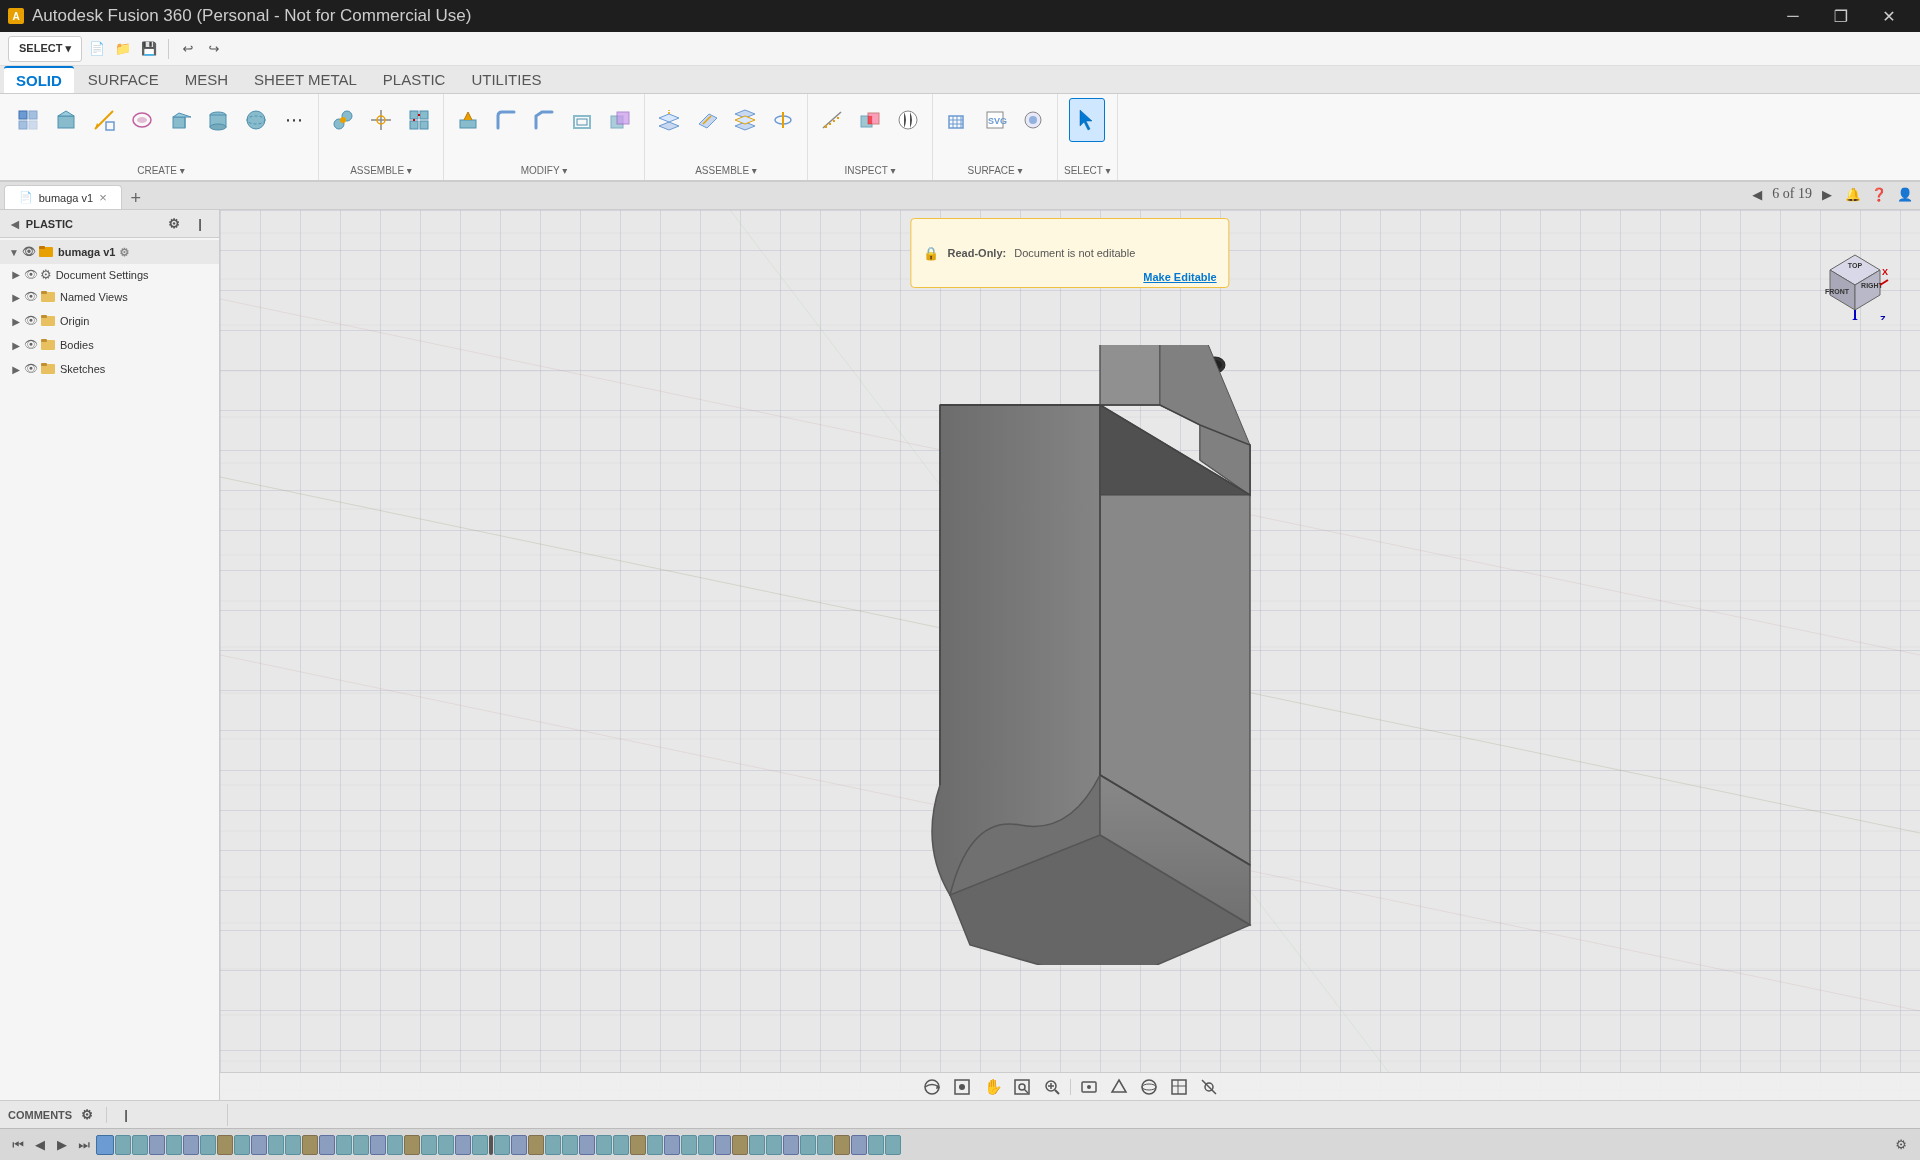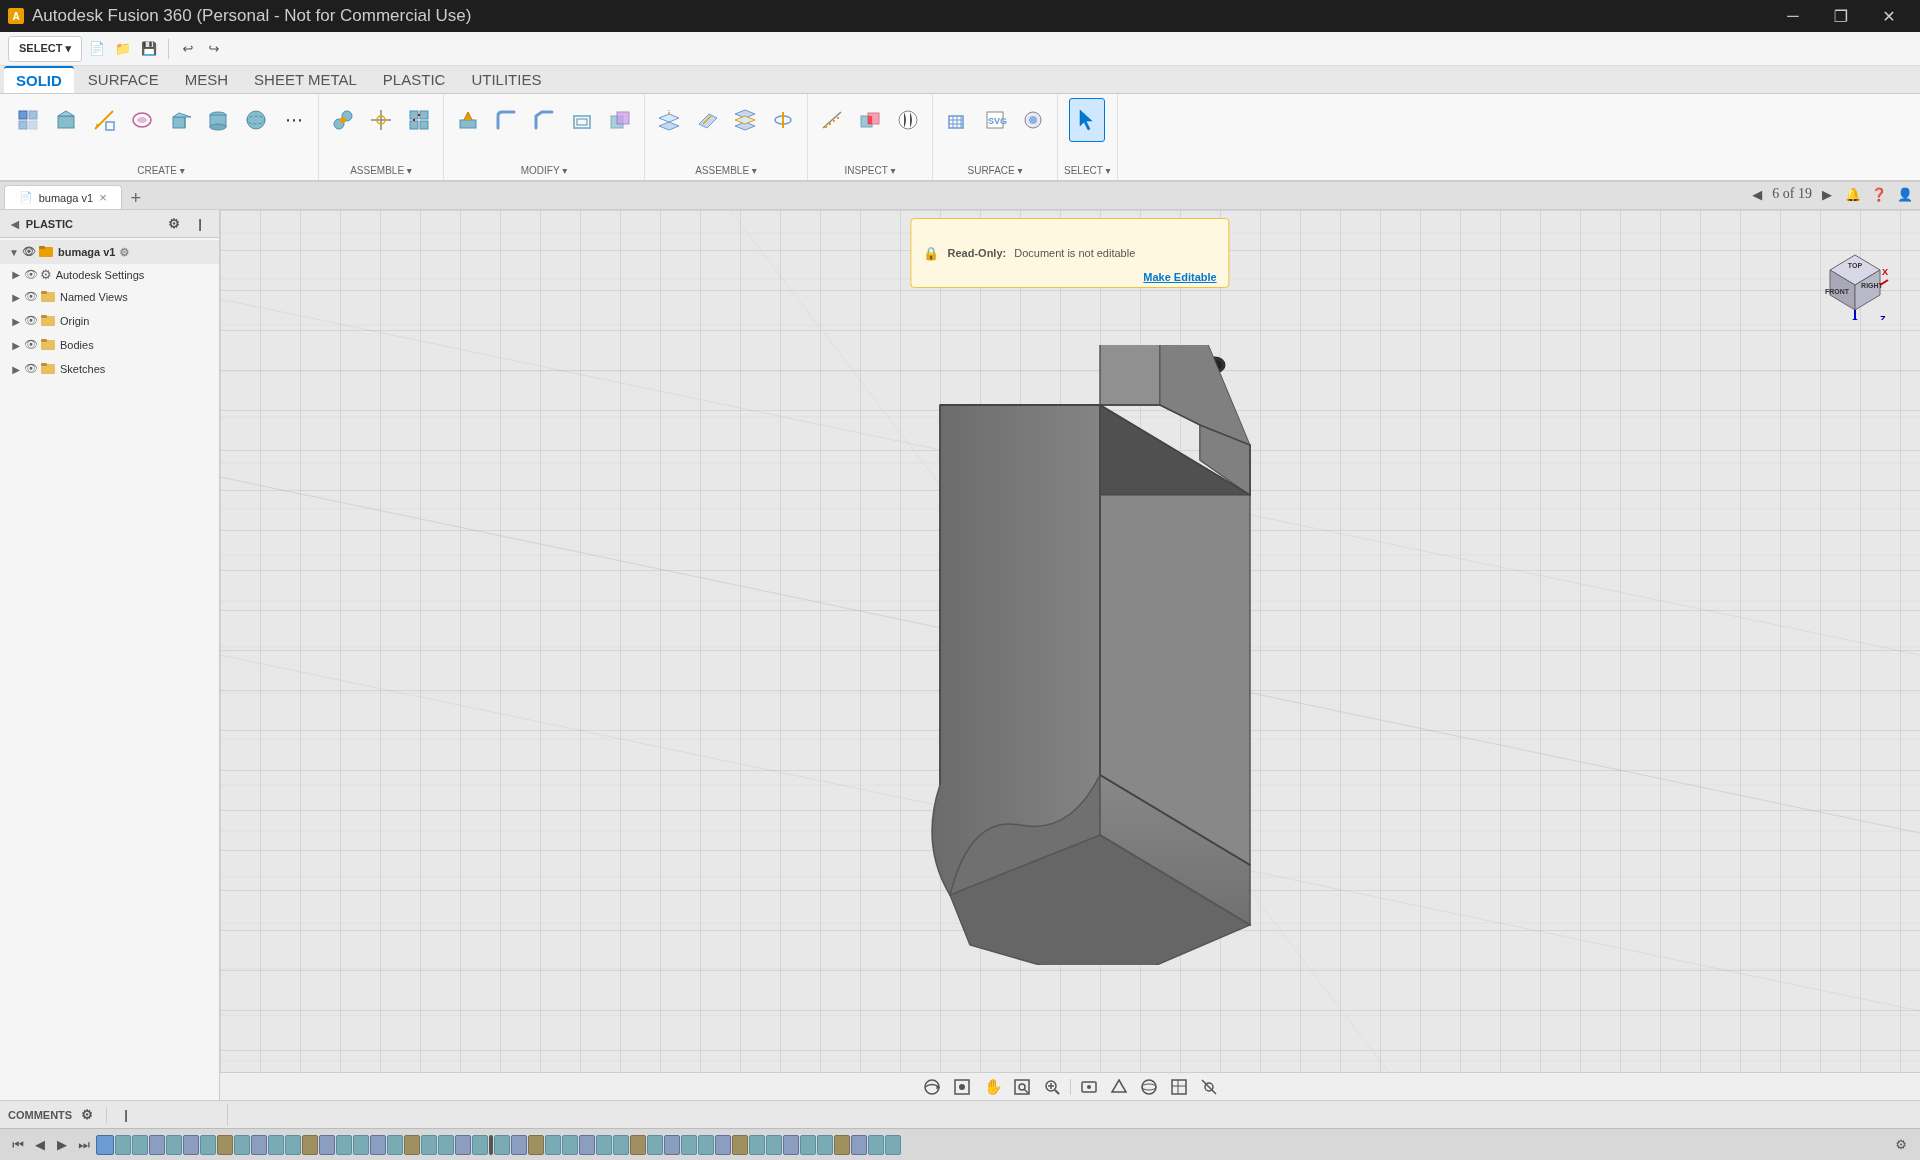--- a/index.html
+++ b/index.html
@@ -751,21 +751,21 @@
             </svg>
         </span>
         <span>bumaga v1</span>
         <span style="margin-left:4px;color:#888;font-size:11px;">⚙</span>
       </div>
 
       <div class="browser-item" style="padding-left:8px;">
         <span class="arrow">▶</span>
         <span class="eye-icon">👁</span>
         <span style="margin-right:4px;font-size:13px;color:#666;">⚙</span>
-        <span>Autodesk Settings</span>
+        <span>Document Settings</span>
       </div>
 
       <div class="browser-item" style="padding-left:8px;">
         <span class="arrow">▶</span>
         <span class="eye-icon">👁</span>
         <span style="margin-right:4px;">
           <svg width="16" height="16" viewBox="0 0 16 16">
               <rect x="1" y="4" width="14" height="10" fill="#e8c060" rx="1"></rect>
               <rect x="1" y="3" width="6" height="3" fill="#c09030" rx="1"></rect>
             </svg>

